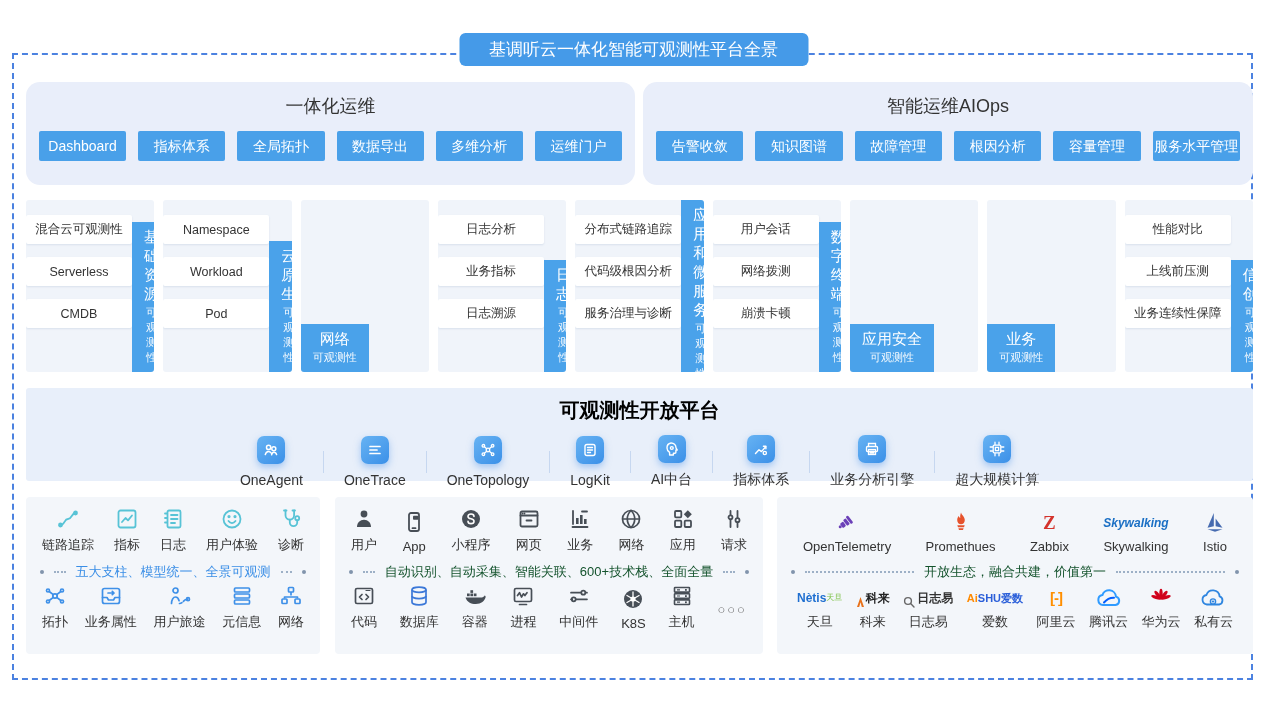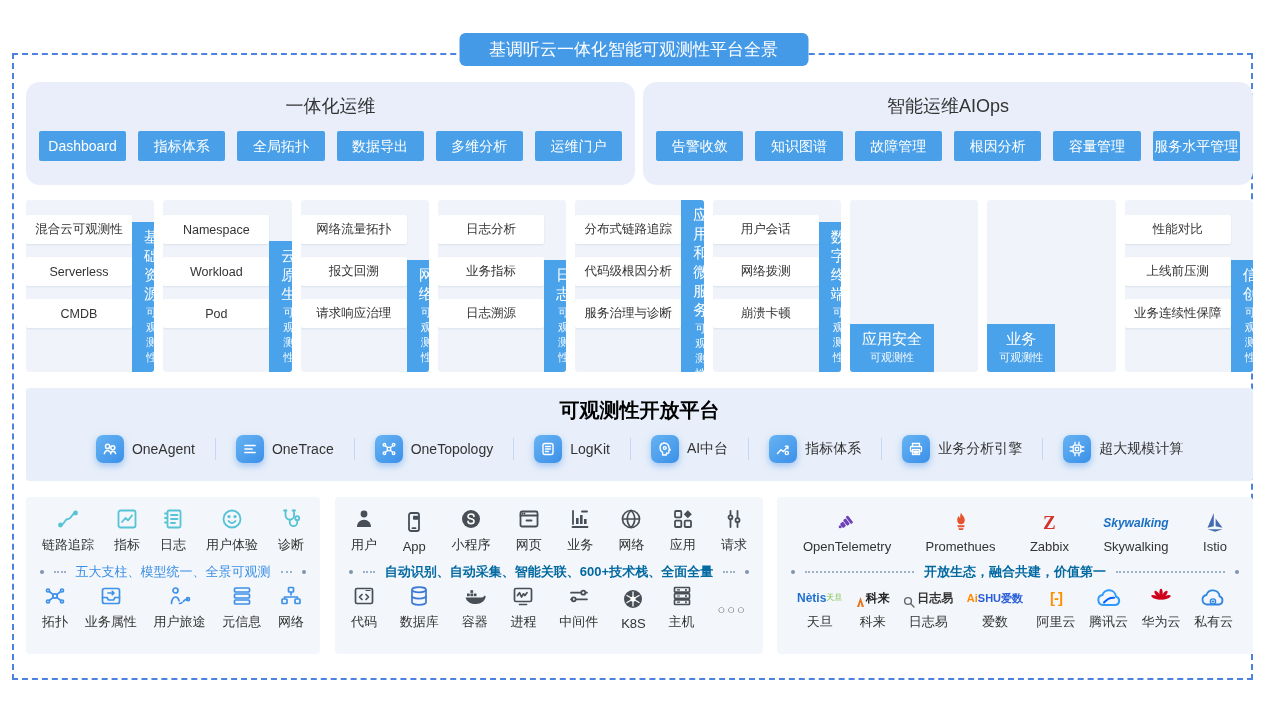--- a/index.html
+++ b/index.html
@@ -29,41 +29,41 @@
           align-items: center; justify-content: center; font-size: 12.5px; color: #333;
           box-shadow: 0 1px 2px rgba(150,170,200,.25); white-space: nowrap; cursor: pointer; }
   .col-footer { margin-top: auto; background: #4aa2ea; color: #fff; text-align: center; padding: 6px 12px 7px; }
   .col-footer .main { font-size: 15px; }
   .col-footer .sub  { font-size: 11px; margin-top: 1px; opacity: .95; }
 
   .platform { position: absolute; left: 26px; top: 388px; width: 1227px; height: 93px;
               background: #e8effa; border-radius: 3px; }
   .p-title { text-align: center; font-size: 20px; font-weight: bold; color: #000000; margin-top: 9px; }
   .p-row { display: flex; justify-content: center; align-items: center; margin-top: 11px; }
-  .p-item { display: flex; align-items: center; gap: 8px; font-size: 14px; color: #333; cursor: pointer; }
+  .p-item { display: flex; align-items: center; gap: 8px; font-size: 14px; color: #333; cursor: pointer; flex-direction: column; }
   .p-sep { width: 1px; height: 22px; background: #c6d7f0; margin: 0 20px; }
   .p-ico { width: 28px; height: 28px; border-radius: 7px; flex: 0 0 28px;
            background: linear-gradient(140deg, #67b3f3, #3b90e8);
            display: flex; align-items: center; justify-content: center;
            box-shadow: 0 3px 7px rgba(90,155,235,.5); color: #fff; }
 
   .panel { position: absolute; top: 497px; height: 157px; background: #f3f6fa; border-radius: 4px; }
   .panel.pillars { left: 26px;  width: 294px; }
   .panel.stack   { left: 335px; width: 428px; }
   .panel.eco     { left: 777px; width: 476px; }
   .prow { display: flex; justify-content: space-between; align-items: flex-end; padding: 0 16px; margin-top: 13px; height: 44px; }
   .pi { display: flex; flex-direction: column; align-items: center; justify-content: flex-end; gap: 5px;
         font-size: 13px; color: #333; white-space: nowrap; }
   .pi .glyph { height: 24px; display: flex; align-items: flex-end; justify-content: center; }
   .divider { display: flex; align-items: center; gap: 10px; padding: 0 14px; margin-top: 9px; height: 18px; }
   .divider .dot { width: 4px; height: 4px; border-radius: 50%; background: #8194ac; flex: 0 0 4px; }
   .divider .dline { flex: 1; border-top: 2px dotted #9db0c6; }
   .divider .dtext { font-size: 13px; white-space: nowrap; }
   .pillars .dtext { color: #3a8ee6; }
-  .stack .dtext, .eco .dtext { color: #0369a1; font-weight: bold; }
+  .stack .dtext, .eco .dtext { color: #14532d; }
 
   .teal { color: #57c3d6; }
   .blu  { color: #3e90e8; }
   .dark { color: #474e56; }
   .more { font-size: 13px; color: #666; letter-spacing: 2px; padding-bottom: 14px; }
 
   .logo-z { color: #d4332c; font-weight: bold; font-size: 19px; line-height: 22px; font-family: "Liberation Serif", serif; }
   .logo-sky { color: #1a6fc4; font-weight: bold; font-style: italic; font-size: 12px; line-height: 22px; }
   .logo-netis { font-size: 12px; font-weight: bold; color: #1f6fd0; line-height: 20px; }
   .logo-netis small { font-size: 8px; color: #7ac143; font-weight: normal; }
@@ -123,25 +123,20 @@
         <div class="chip">Namespace</div>
         <div class="chip">Workload</div>
         <div class="chip">Pod</div>
       </div>
       <div class="col-footer">
         <div class="main">云原生</div>
           <div class="sub">可观测性</div>
       </div>
     </div>
     <div class="col">
-      <div class="chips">
-        <div class="chip">网络流量拓扑</div>
-        <div class="chip">报文回溯</div>
-        <div class="chip">请求响应治理</div>
-      </div>
       <div class="col-footer">
         <div class="main">网络</div>
           <div class="sub">可观测性</div>
       </div>
     </div>
     <div class="col">
       <div class="chips">
         <div class="chip">日志分析</div>
         <div class="chip">业务指标</div>
         <div class="chip">日志溯源</div>

